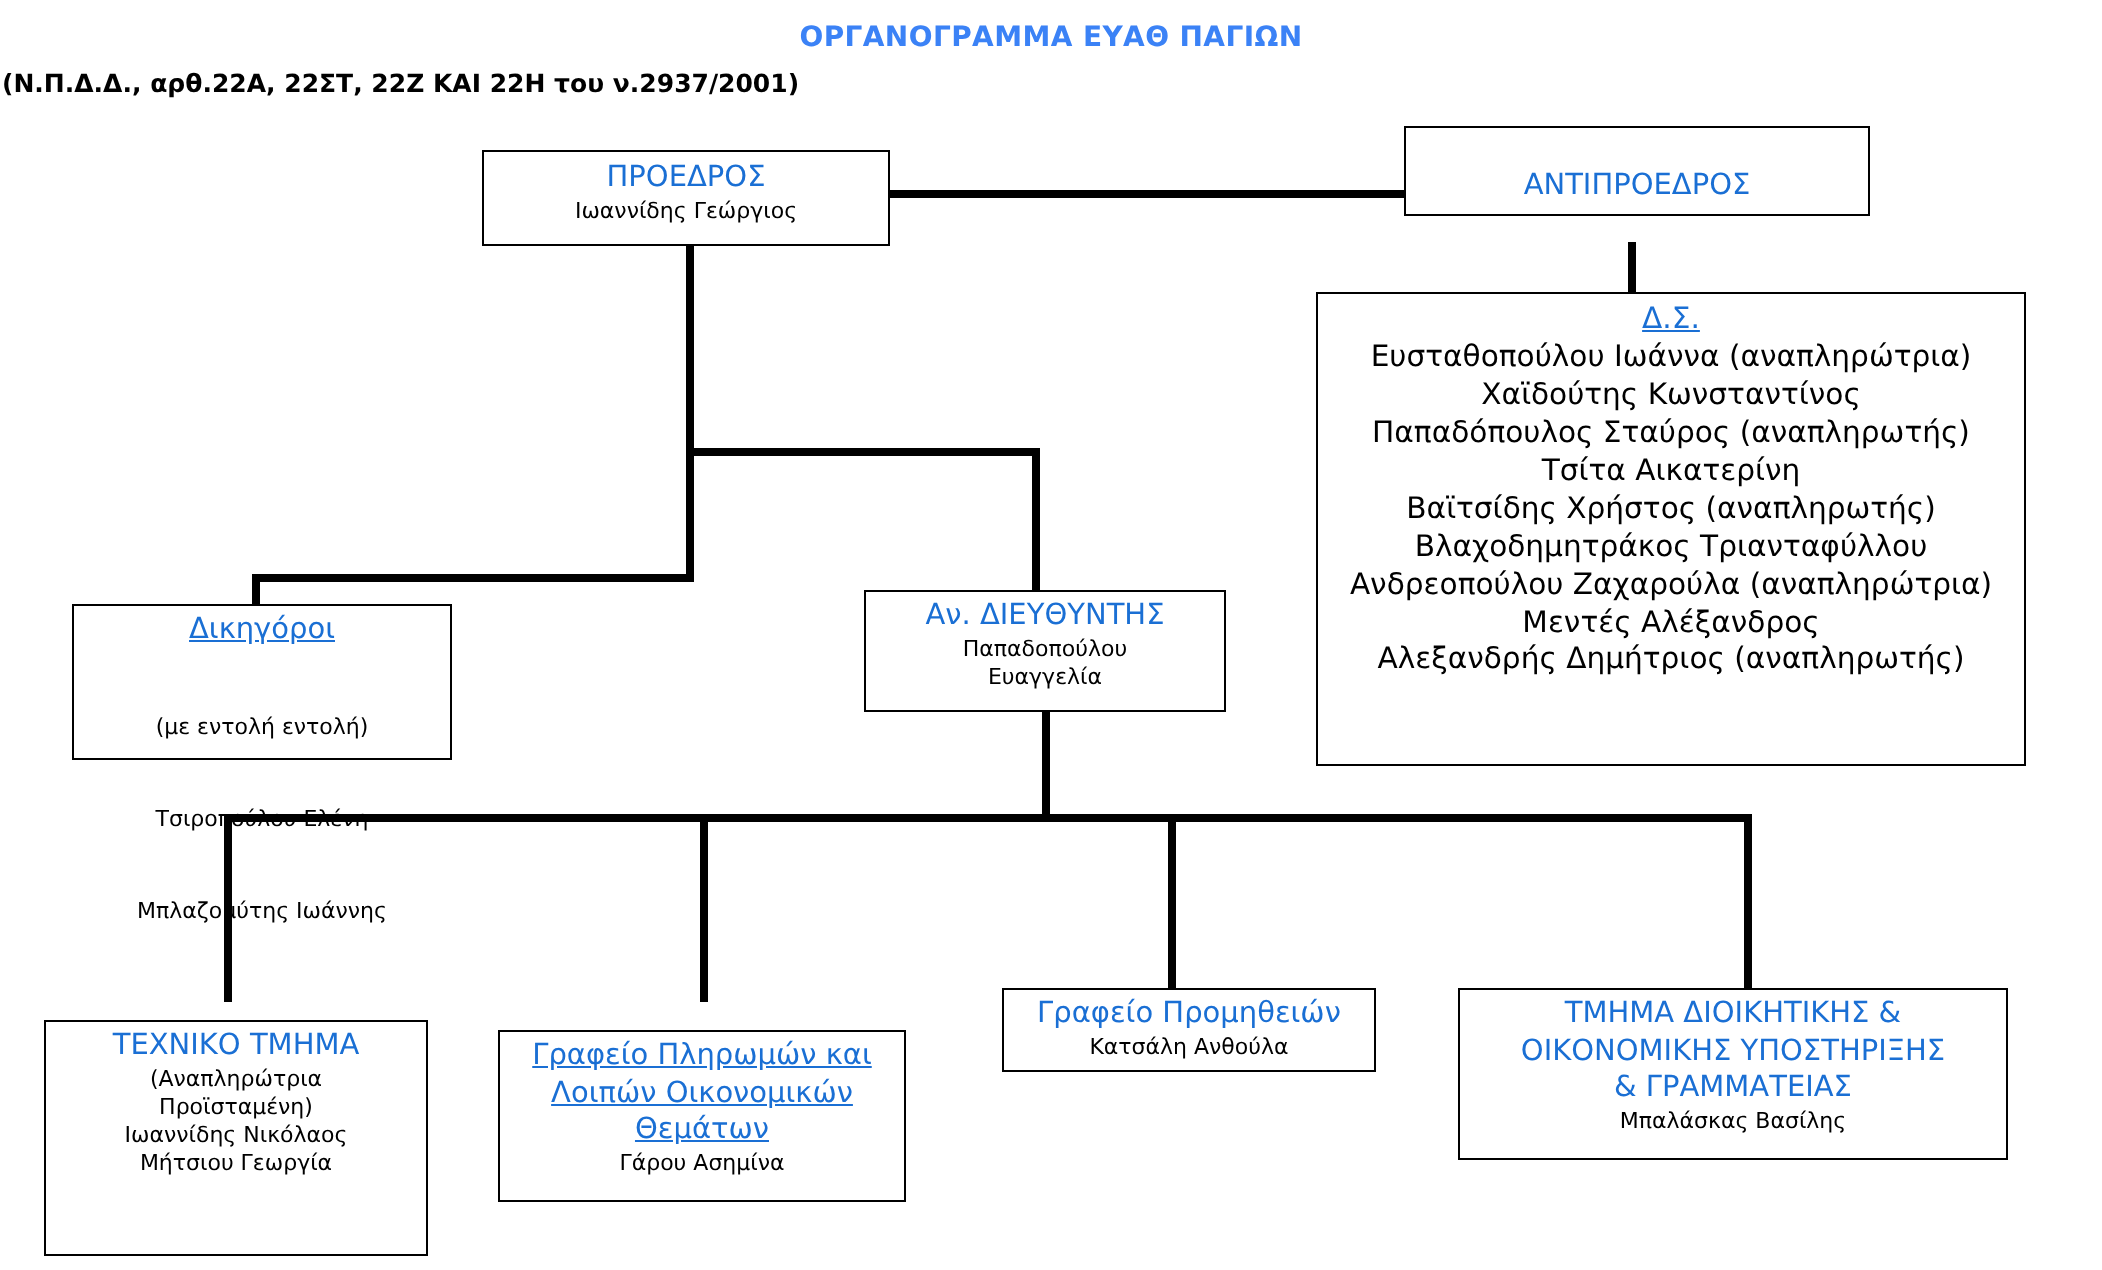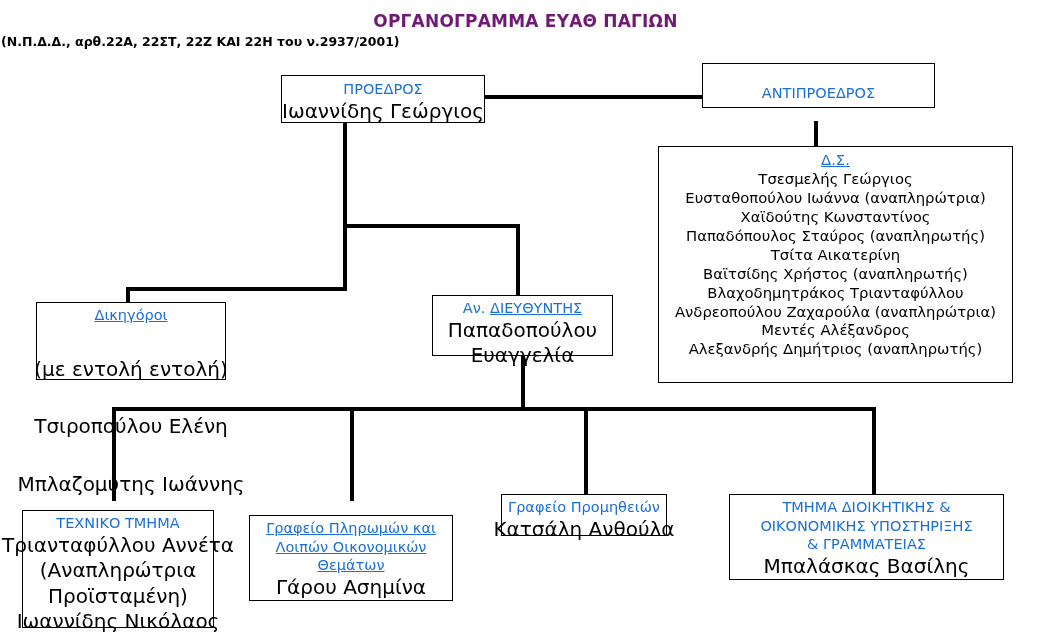--- a/index.html
+++ b/index.html
@@ -15,23 +15,23 @@
     background: #ffffff;
     font-family: "DejaVu Sans", "Liberation Sans", sans-serif;
     overflow: hidden;
   }
   .title-main {
     position: absolute;
     left: 0;
     top: 11px;
     width: 1051px;
     text-align: center;
-    font-size: 17px;
+    font-size: 14px;
     font-weight: bold;
-    color: #701a75;
+    color: #3b82f6;
     letter-spacing: 0.2px;
   }
   .title-sub {
     position: absolute;
     left: 1px;
     top: 34px;
     width: 1051px;
     font-size: 12.5px;
     font-weight: bold;
     color: #000000;
@@ -54,21 +54,21 @@
     line-height: 1.28;
     white-space: nowrap;
   }
   .node .hd.ul {
     text-decoration: underline;
     text-underline-offset: 1px;
     text-align: center;
   }
   .node .bd {
     color: #000000;
-    font-size: 20px;
+    font-size: 11px;
     line-height: 1.28;
     white-space: nowrap;
   }
   .node.big .hd, .node.big .bd { font-size: 14.8px; }
   .line {
     position: absolute;
     background: #000000;
     z-index: 1;
   }
 </style>
@@ -96,75 +96,73 @@
 
   <div class="line" style="left:521px; top:355px; width:4px; height:56px;"></div>
 
   <div class="line" style="left:112px; top:407px; width:764px; height:4px;"></div>
 
   <div class="line" style="left:112px; top:407px; width:4px; height:94px;"></div>
   <div class="line" style="left:350px; top:407px; width:4px; height:94px;"></div>
   <div class="line" style="left:584px; top:407px; width:4px; height:94px;"></div>
   <div class="line" style="left:872px; top:407px; width:4px; height:94px;"></div>
 
-  <div class="node" style="left:241px; top:75px; width:204px; height:48px; padding-top:4px;margin-left:40px;">
+  <div class="node" style="left:241px; top:75px; width:204px; height:48px; padding-top:4px;">
     <div class="hd">ΠΡΟΕΔΡΟΣ</div>
     <div class="bd">Ιωαννίδης Γεώργιος</div>
   </div>
 
   <div class="node" style="left:702px; top:63px; width:233px; height:45px; padding-top:20px;">
     <div class="hd">ΑΝΤΙΠΡΟΕΔΡΟΣ</div>
   </div>
 
   <div class="node big" style="left:658px; top:146px; width:355px; height:237px; padding-top:4px;">
     <div class="hd ul">Δ.Σ.</div>
-    <div class="bd">Τσεσμελής Γεώργιος</div>
     <div class="bd">Ευσταθοπούλου Ιωάννα (αναπληρώτρια)</div>
     <div class="bd">Χαϊδούτης Κωνσταντίνος</div>
     <div class="bd">Παπαδόπουλος Σταύρος (αναπληρωτής)</div>
     <div class="bd">Τσίτα Αικατερίνη</div>
     <div class="bd">Βαϊτσίδης Χρήστος (αναπληρωτής)</div>
     <div class="bd">Βλαχοδημητράκος Τριανταφύλλου</div>
     <div class="bd">Ανδρεοπούλου Ζαχαρούλα (αναπληρώτρια)</div>
     <div class="bd">Μεντές Αλέξανδρος</div>
     <div class="bd">Αλεξανδρής Δημήτριος (αναπληρωτής)</div>
   </div>
 
   <div class="node" style="left:36px; top:302px; width:190px; height:78px; padding-top:3px;gap:32px;">
     <div class="hd ul">Δικηγόροι</div>
     <div class="bd">(με εντολή εντολή)</div>
     <div class="bd">Τσιροπούλου Ελένη</div>
     <div class="bd">Μπλαζομύτης Ιωάννης</div>
   </div>
 
   <div class="node" style="left:432px; top:295px; width:181px; height:61px; padding-top:3px;">
     <div class="hd">
-      <span>Αν. <span style="text-decoration: underline; text-underline-offset: 1px;">ΔΙΕΥΘΥΝΤΗΣ</span></span>
+      <span>Αν. <span style="text-underline-offset: 1px;">ΔΙΕΥΘΥΝΤΗΣ</span></span>
     </div>
     <div class="bd">Παπαδοπούλου</div>
     <div class="bd">Ευαγγελία</div>
   </div>
 
   <div class="node" style="left:22px; top:494px; width:192px; height:118px; padding-top:3px;margin-top:16px;">
     <div class="hd">ΤΕΧΝΙΚΟ ΤΜΗΜΑ</div>
-    <div class="bd">Τριανταφύλλου Αννέτα</div>
     <div class="bd">(Αναπληρώτρια</div>
     <div class="bd">Προϊσταμένη)</div>
     <div class="bd">Ιωαννίδης Νικόλαος</div>
     <div class="bd">Μήτσιου Γεωργία</div>
   </div>
 
   <div class="node" style="left:249px; top:494px; width:204px; height:86px; padding-top:3px;margin-top:21px;">
     <div class="hd ul">Γραφείο Πληρωμών και</div>
     <div class="hd ul">Λοιπών Οικονομικών</div>
     <div class="hd ul">Θεμάτων</div>
     <div class="bd">Γάρου Ασημίνα</div>
   </div>
 
-  <div class="node" style="left:501px; top:494px; width:166px; height:42px; padding-top:3px;">
+  <div class="node" style="left:501px; top:494px; width:187px; height:42px; padding-top:3px;">
     <div class="hd">Γραφείο Προμηθειών</div>
     <div class="bd">Κατσάλη Ανθούλα</div>
   </div>
 
   <div class="node" style="left:729px; top:494px; width:275px; height:86px; padding-top:3px;">
     <div class="hd">ΤΜΗΜΑ ΔΙΟΙΚΗΤΙΚΗΣ &amp;</div>
     <div class="hd">ΟΙΚΟΝΟΜΙΚΗΣ ΥΠΟΣΤΗΡΙΞΗΣ</div>
     <div class="hd">&amp; ΓΡΑΜΜΑΤΕΙΑΣ</div>
     <div class="bd">Μπαλάσκας Βασίλης</div>
   </div>

